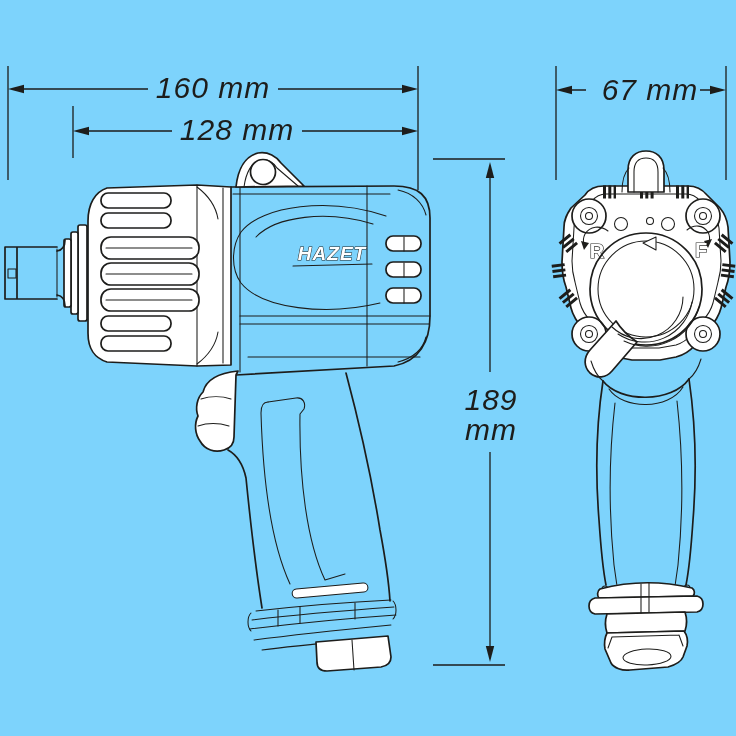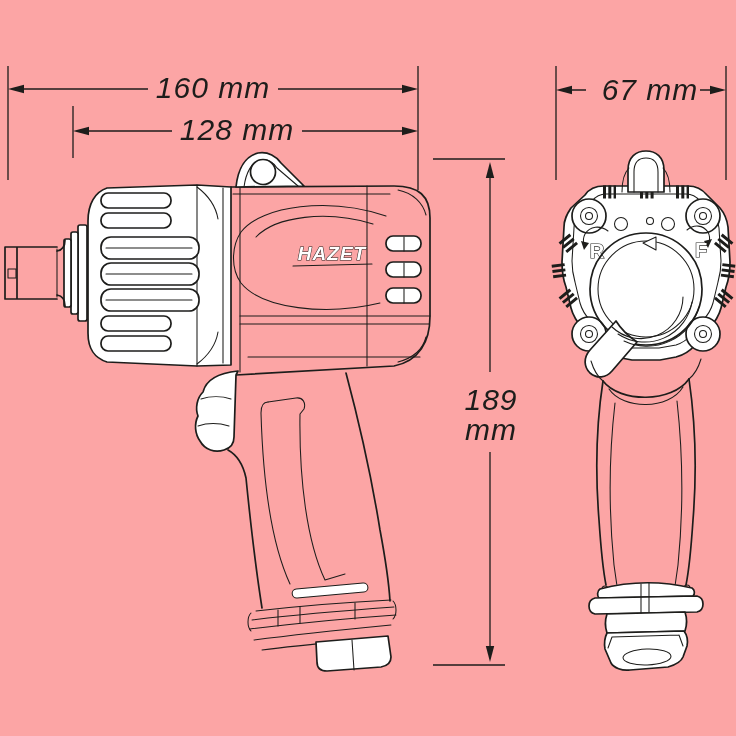--- a/index.html
+++ b/index.html
@@ -1,16 +1,16 @@
 <!DOCTYPE html>
 <html><head>
 <meta charset="utf-8">
 <style>
   html,body{margin:0;padding:0;background:#fff}
-  .canvas{--lc:#1d1d1b;position:relative;width:736px;height:736px;background:#fca5a5;
+  .canvas{--lc:#1d1d1b;position:relative;width:736px;height:736px;background:#7dd3fc;
           font-family:"Liberation Sans",sans-serif;overflow:hidden}
   svg{display:block}
   .ol {fill:none;stroke:var(--lc);stroke-width:1.7;stroke-linecap:round;stroke-linejoin:round}
   .olf{fill:#fff; stroke:var(--lc);stroke-width:1.7;stroke-linecap:round;stroke-linejoin:round}
   .det{fill:none;stroke:var(--lc);stroke-width:1.05;stroke-linecap:round;stroke-linejoin:round}
   .detf{fill:#fff;stroke:var(--lc);stroke-width:1.05;stroke-linejoin:round}
   .dim{fill:none;stroke:var(--lc);stroke-width:1.3}
   .arr{fill:var(--lc);stroke:none}
   .rib{stroke:var(--lc);stroke-dasharray:3 2.3;fill:none}
   .dim-text{font:italic 30px "Liberation Sans",sans-serif;fill:var(--lc);letter-spacing:1px}

